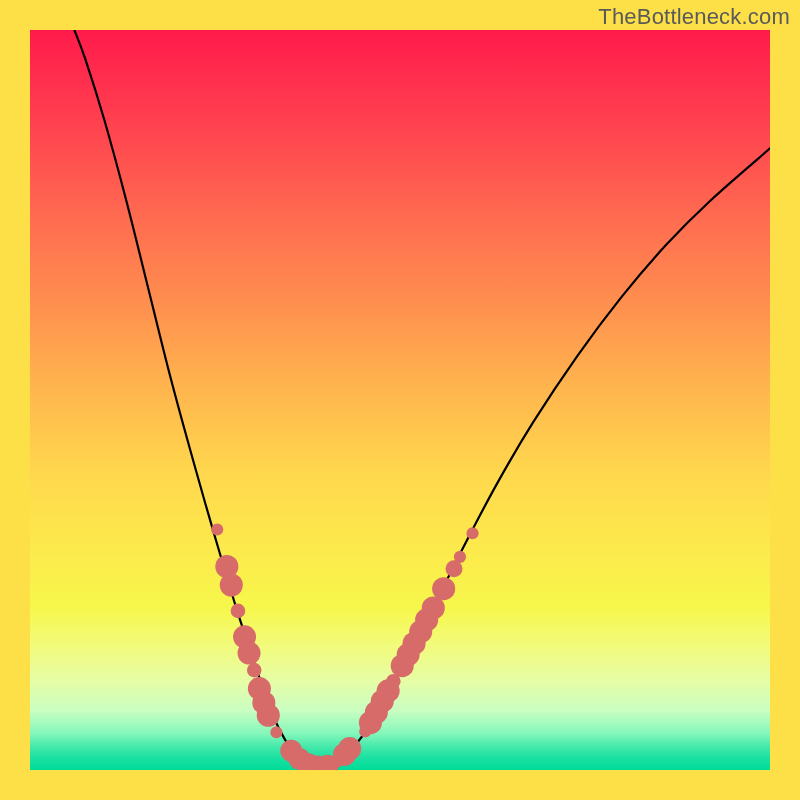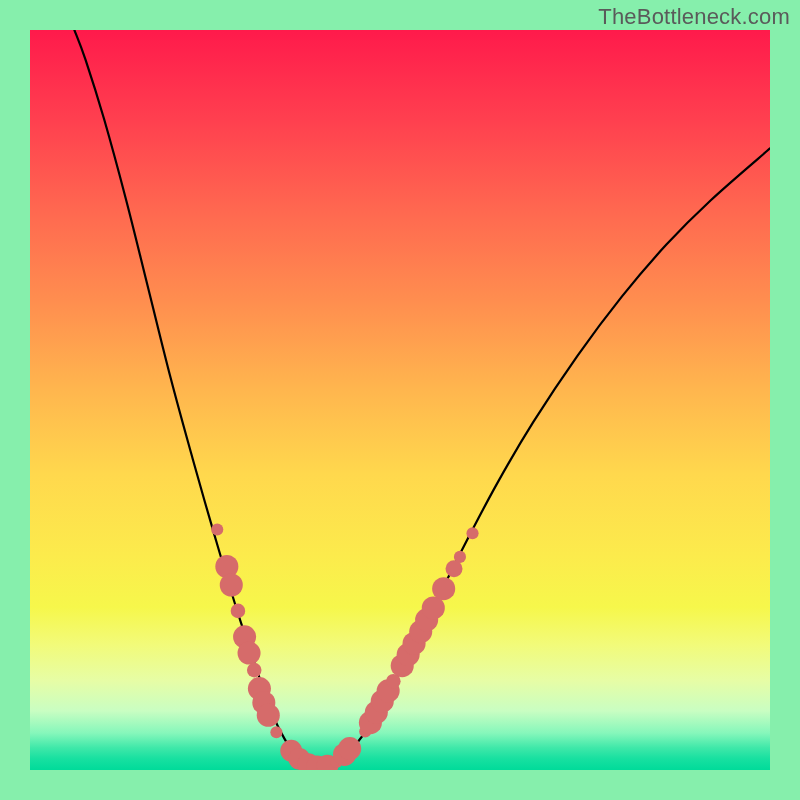--- a/index.html
+++ b/index.html
@@ -1,21 +1,21 @@
 <!DOCTYPE html>
 <html><head>
 <meta charset="utf-8">
 <style>
   * { margin: 0; padding: 0; box-sizing: border-box; }
   html, body { width: 800px; height: 800px; overflow: hidden; background: #000; }
   .frame {
     position: relative;
     width: 800px;
     height: 800px;
-    background: #86efac;
+    background: #fde047;
   }
   .watermark {
     position: absolute;
     top: 4px;
     right: 10px;
     font-family: Arial, Helvetica, sans-serif;
     font-size: 22px;
     font-weight: 500;
     color: #5a5a5a;
     letter-spacing: 0.2px;

